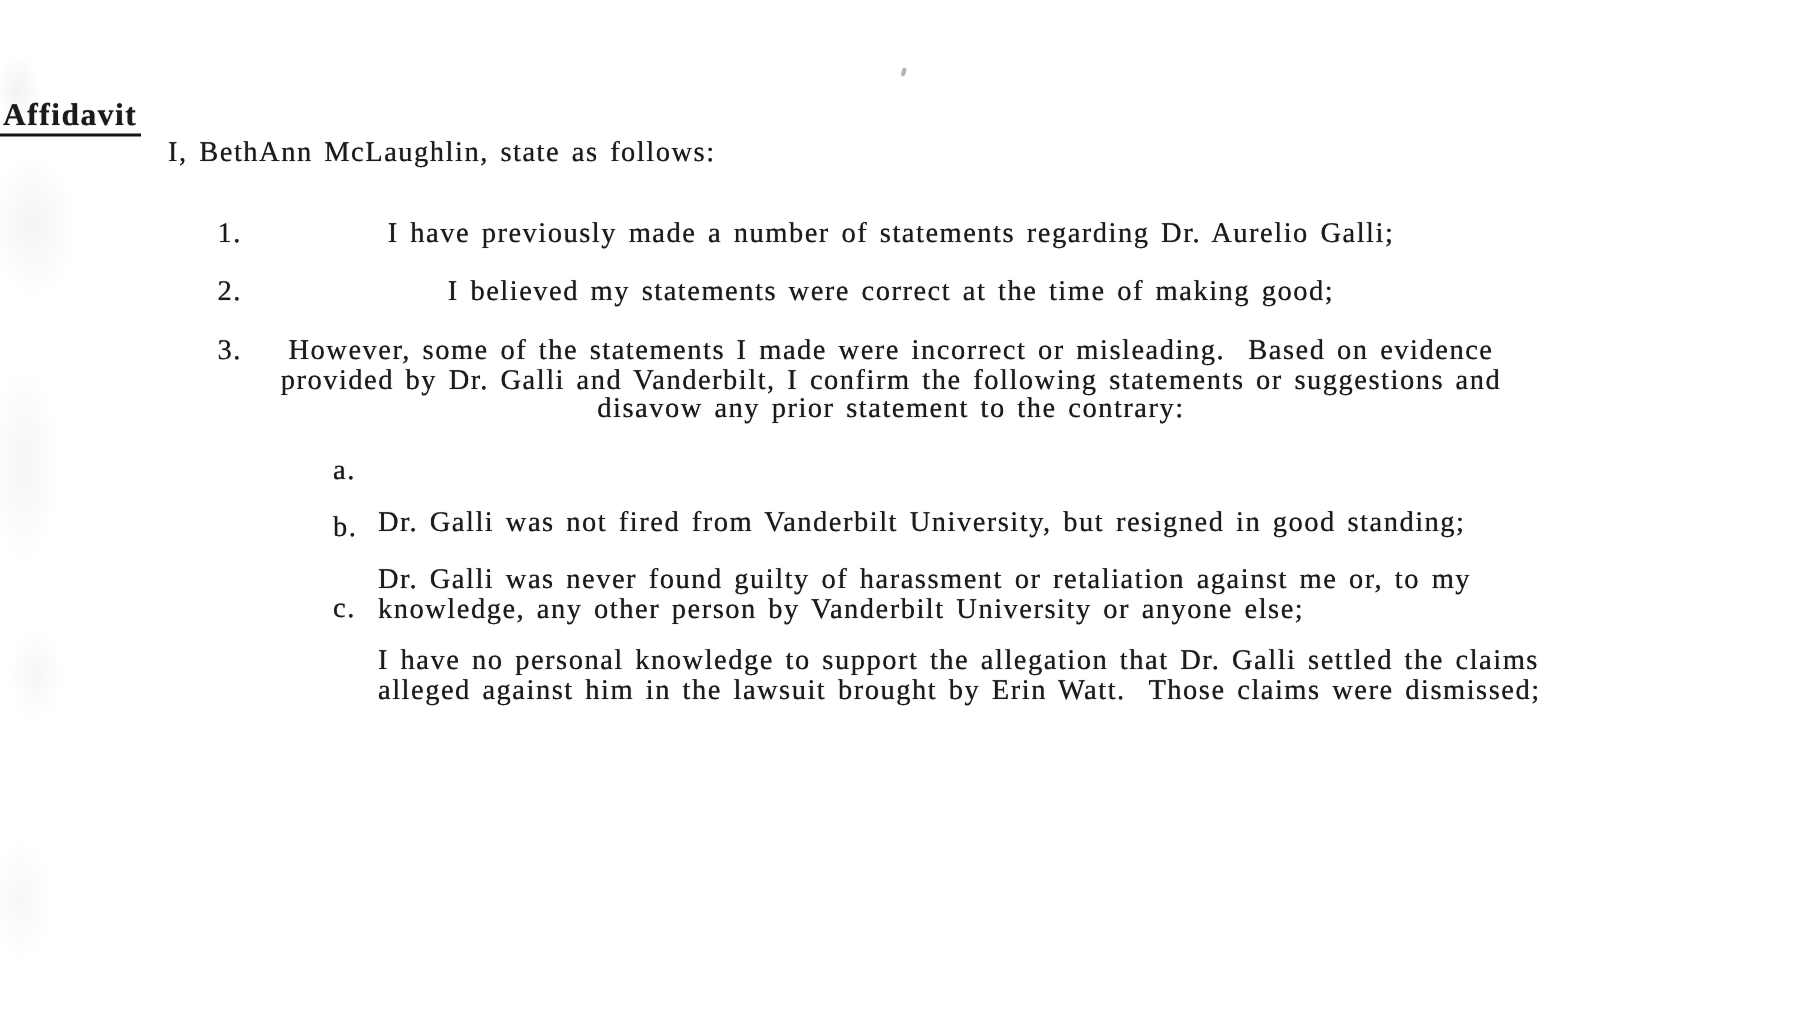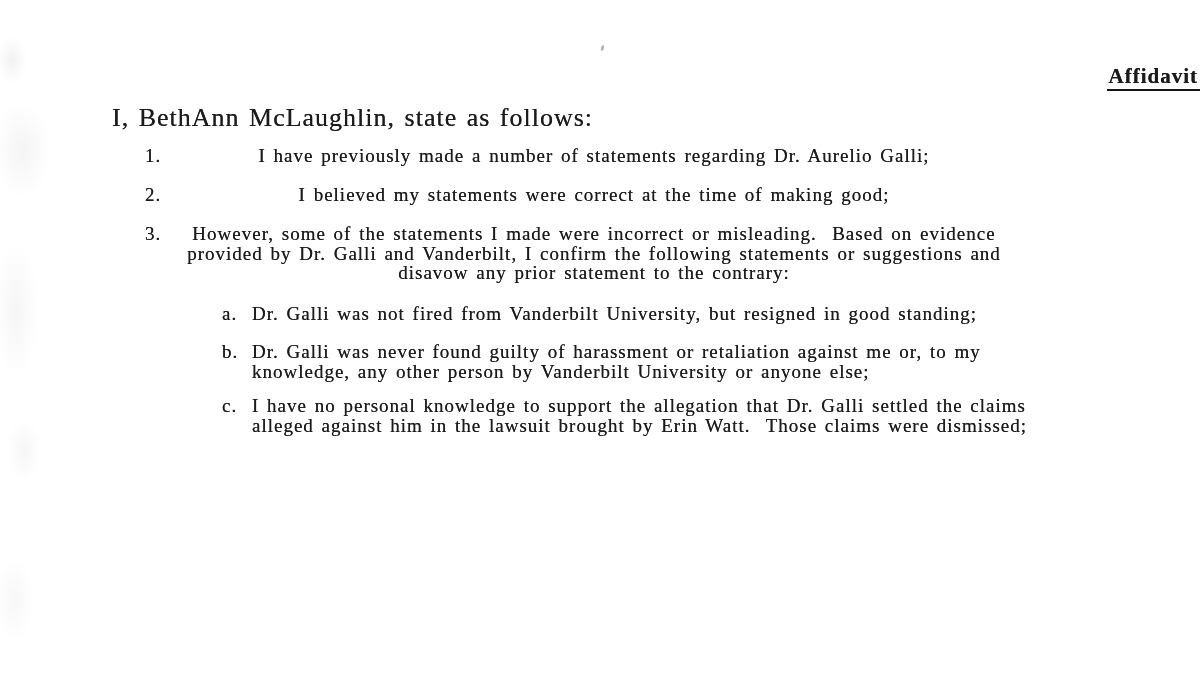--- a/index.html
+++ b/index.html
@@ -27,41 +27,41 @@
   }
   
   .page::after {
     content:"";
     position:absolute; left:601px; top:45px; width:3px; height:6px;
     background:rgba(40,40,40,0.35); border-radius:50%; transform:rotate(18deg);
     pointer-events:none;
   }
   .title {
     position:absolute; top:64px; left:0; width:100%;
-    text-align:right;
+    text-align:left;
     font-size:21px; font-weight:bold; letter-spacing:1px;
   }
   .title span { border-bottom:2.5px solid #141414; padding:0 2px 1px 2px; }
   .intro {
-    position:absolute; top:103px; left:112px;
-    font-size:26px; letter-spacing:1px; word-spacing:2px;
+    position:absolute; top:91px; left:112px;
+    font-size:19px; letter-spacing:1px; word-spacing:2px;
     white-space:pre-wrap;
   }
   .item, .subitem {
     position:absolute;
     font-size:19px; letter-spacing:1px; word-spacing:2px;
     line-height:19.5px;
     display:flex; align-items:flex-start;
   }
   .item    { left:145px; }
   .subitem { left:222px; }
   .marker  { flex:0 0 auto; width:33px; }
   .subitem .marker { width:30px; }
   .itext   { width:832px; white-space:pre-wrap;text-align:center; }
-  .stext   { width:800px; white-space:pre-wrap; }
+  .stext   { width:800px; white-space:pre-wrap;margin-top:35px; }
   .i1 { top:146px; }
   .i2 { top:185px; }
   .i3 { top:224px; }
   .sa { top:304px; }
   .sb { top:342px; }
   .sc { top:396px; }
 </style>
 </head>
 <body>
 

